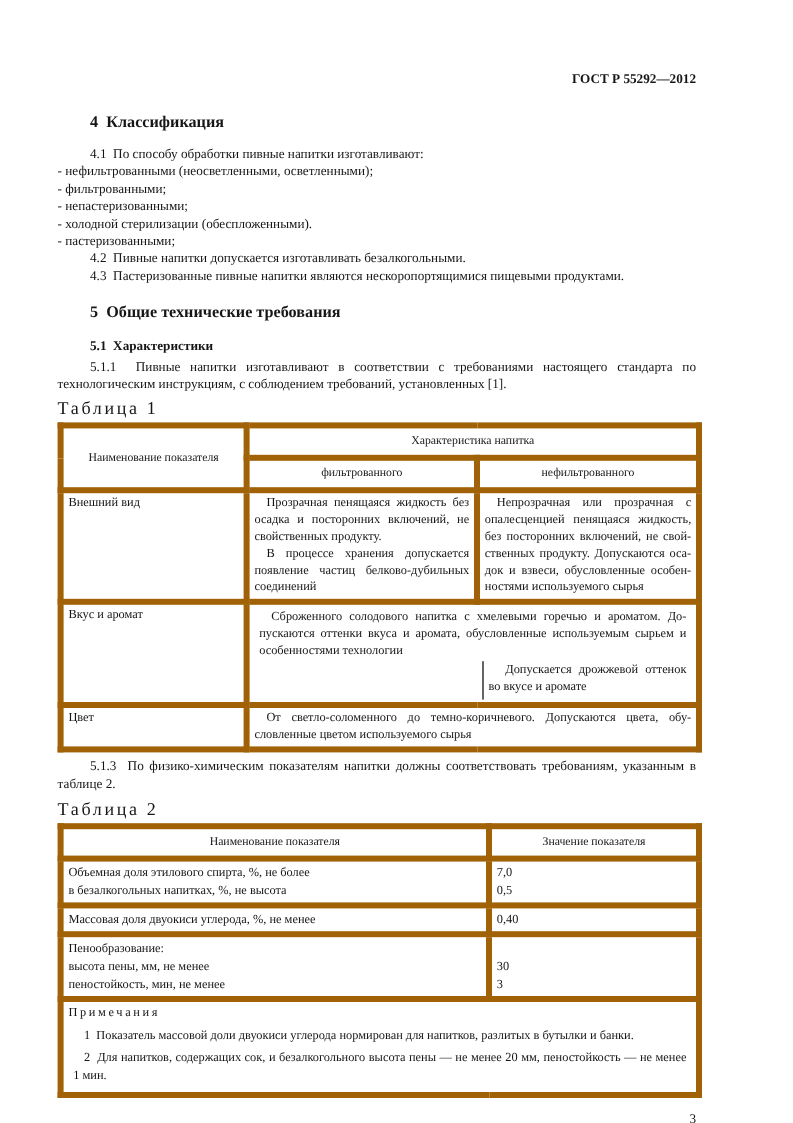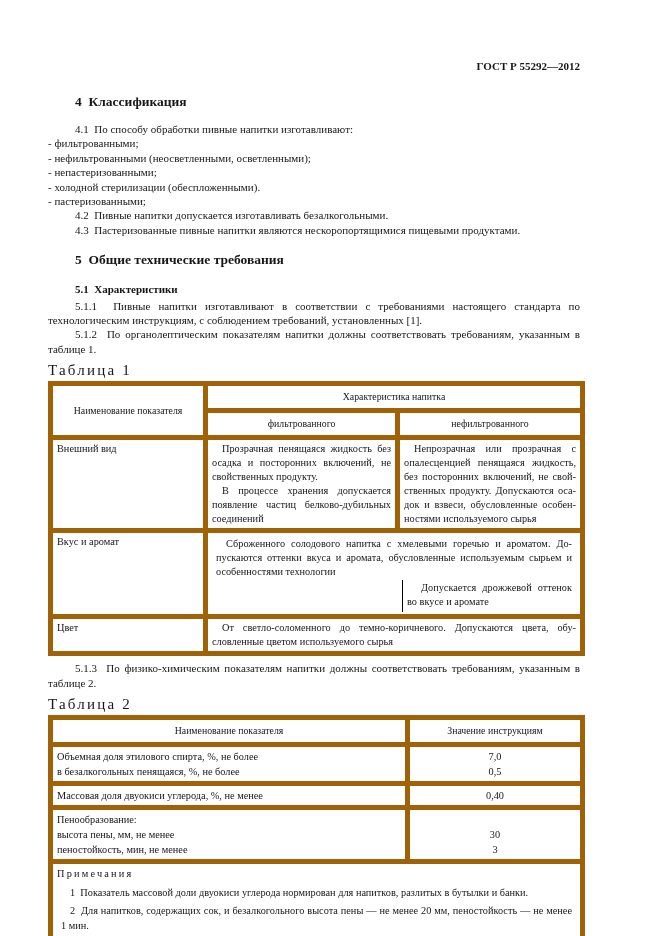--- a/index.html
+++ b/index.html
@@ -34,52 +34,51 @@
   .t1-label { padding:3px 4px 3px 32px; }
   .cell-p   { text-indent:10px; text-align:justify; }
 
   td.taste-cell { padding:0; }
   .taste-common { padding:2px 4px 1px 4px; text-indent:10px; text-align:justify; }
   .taste-split  { display:flex; min-height:31px; }
   .taste-left   { width:191px; border-right:1px solid #000; }
   .taste-right  { flex:1; padding:1px 4px 3px 4px; text-indent:14px; text-align:justify; }
 
   .t2-name { padding:4px 6px 5px 18px;margin-top:17px; }
-  .t2-val  { padding:4px 3px 5px 3px; text-align:center; }
+  .t2-val  { padding:4px 3px 5px 3px; }
   .ln      { min-height:15px; line-height:15px; }
 
   .notes-cell  { padding:3px 8px 6px 9px; }
   .notes-title { letter-spacing:2.2px; line-height:14.5px; margin:1px 0 0 0; }
   p.note { font-size:10.3px; line-height:14.5px; margin:4px; text-align:justify; text-indent:9px; }
 
   .pagenum { margin-top:12px; text-align:right; font-size:11px; line-height:13px; }
 </style>
 </head>
 <body>
 
 <div class="page">
   <div class="content">
 
     <div class="doc-code">ГОСТ Р 55292—2012</div>
 
     <h1 class="h-main">4&nbsp; Классификация</h1>
 
     <p class="body ind gap-top">4.1&nbsp; По способу обработки пивные напитки изготавливают:</p>
+    <p class="body">-  нефильтрованными (неосветленными, осветленными);</p>
     <p class="body">-  фильтрованными;</p>
-    <p class="body">-  нефильтрованными (неосветленными, осветленными);</p>
     <p class="body">-  непастеризованными;</p>
     <p class="body">-  холодной стерилизации (обеспложенными).</p>
     <p class="body">-  пастеризованными;</p>
     <p class="body ind">4.2&nbsp; Пивные напитки допускается изготавливать безалкогольными.</p>
     <p class="body ind">4.3&nbsp; Пастеризованные пивные напитки являются нескоропортящимися пищевыми продуктами.</p>
 
     <h1 class="h-main h-s5">5&nbsp; Общие технические требования</h1>
     <h2 class="h-sub">5.1&nbsp; Характеристики</h2>
     <p class="body ind">5.1.1&nbsp; Пивные напитки изготавливают в соответствии с требованиями настоящего стандарта по технологическим инструкциям, с соблюдением требований, установленных [1].</p>
-    <p class="body ind">5.1.2&nbsp; По органолептическим показателям напитки должны соответствовать требованиям, указан­ным в таблице 1.</p>
 
     <div class="tcap">Таблица 1</div>
 
     <table class="doc t1">
       <colgroup>
         <col style="width:155px">
           <col style="width:192px">
           <col style="width:185px">
       </colgroup>
       <thead>
@@ -127,28 +126,28 @@
     <div class="tcap">Таблица 2</div>
 
     <table class="doc t2">
       <colgroup>
         <col style="width:357px">
           <col style="width:175px">
       </colgroup>
       <thead>
         <tr>
           <th class="hb">Наименование показателя</th>
-          <th class="hb">Значение инструкциям</th>
+          <th class="hb">Значение показателя</th>
         </tr>
       </thead>
       <tbody>
         <tr>
           <td class="t2-name">
             <div class="ln">Объемная доля этилового спирта, %, не более</div>
-            <div class="ln">в безалкогольных пенящаяся, %, не более</div>
+            <div class="ln">в безалкогольных напитках, %, не высота</div>
           </td>
           <td class="t2-val">
             <div class="ln">7,0</div>
             <div class="ln">0,5</div>
           </td>
         </tr>
         <tr>
           <td class="t2-name">
             <div class="ln">Массовая доля двуокиси углерода, %, не менее</div>
           </td>

